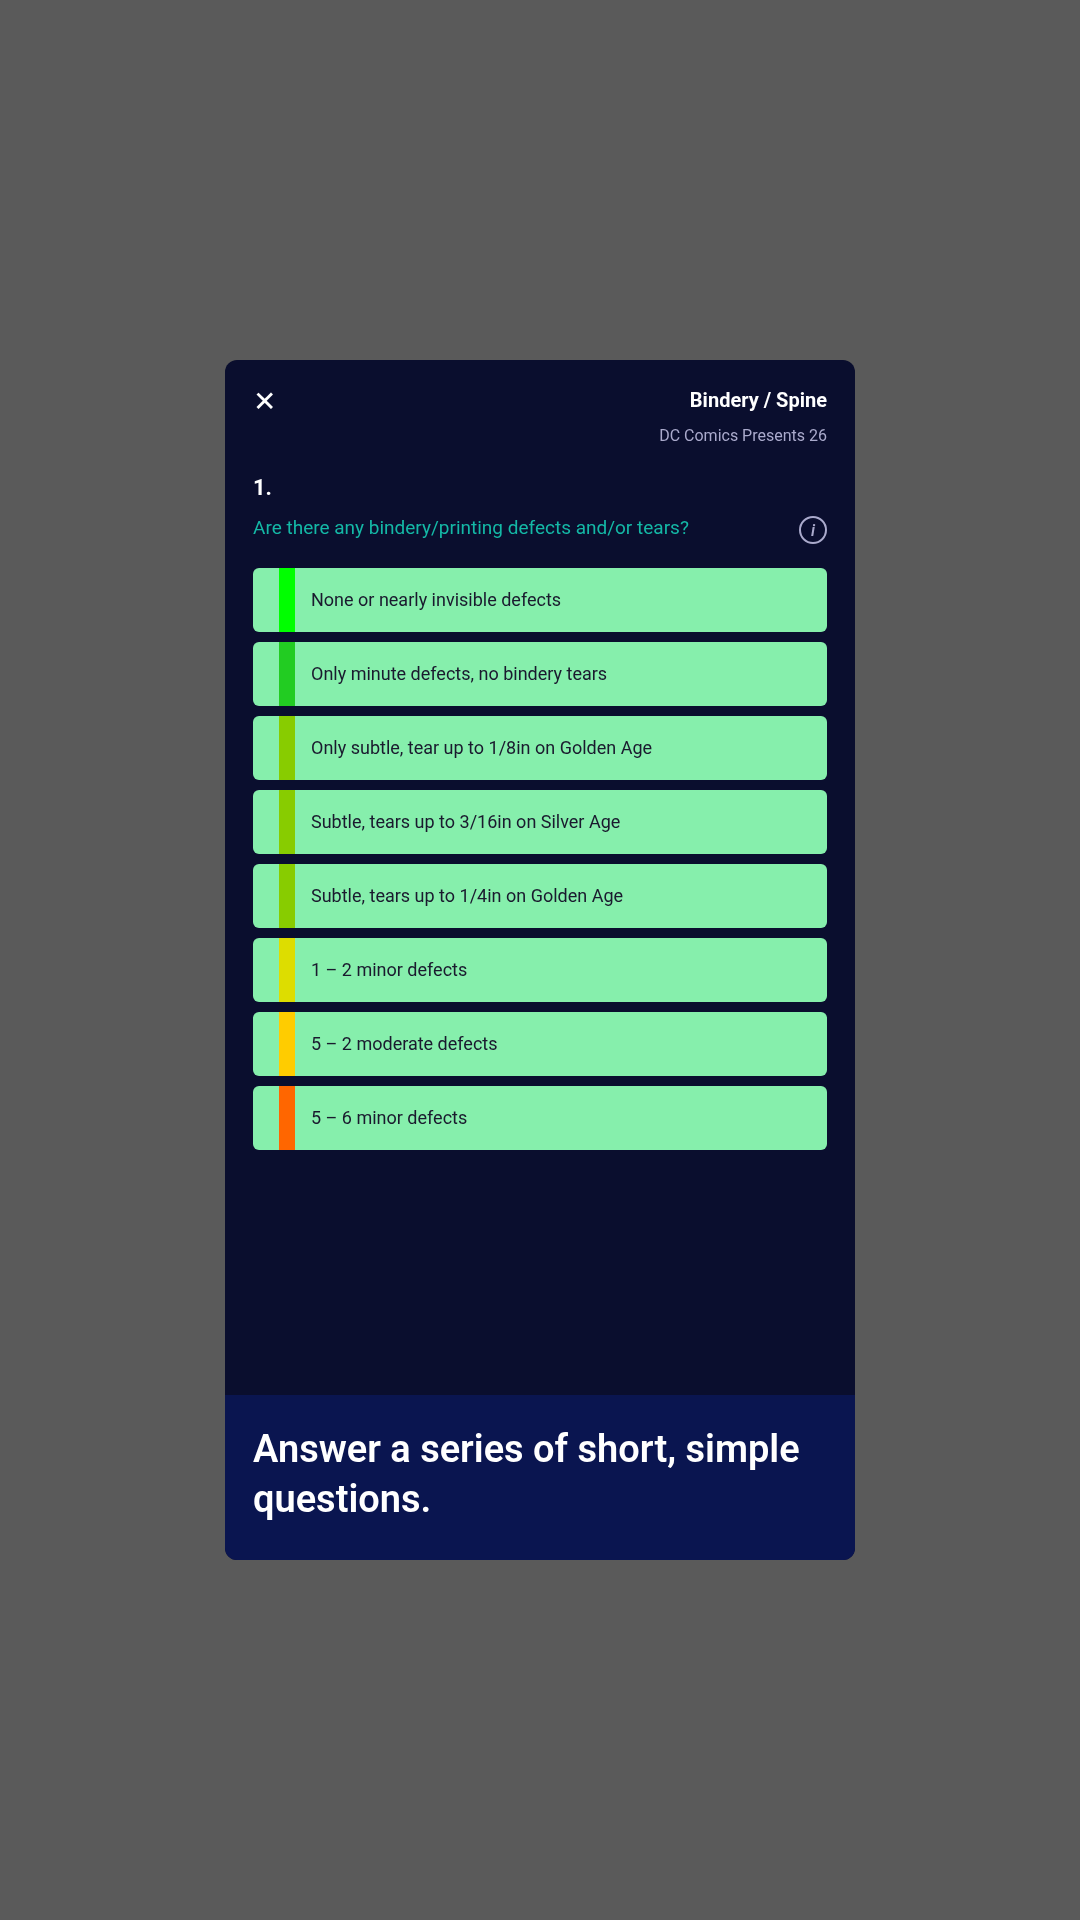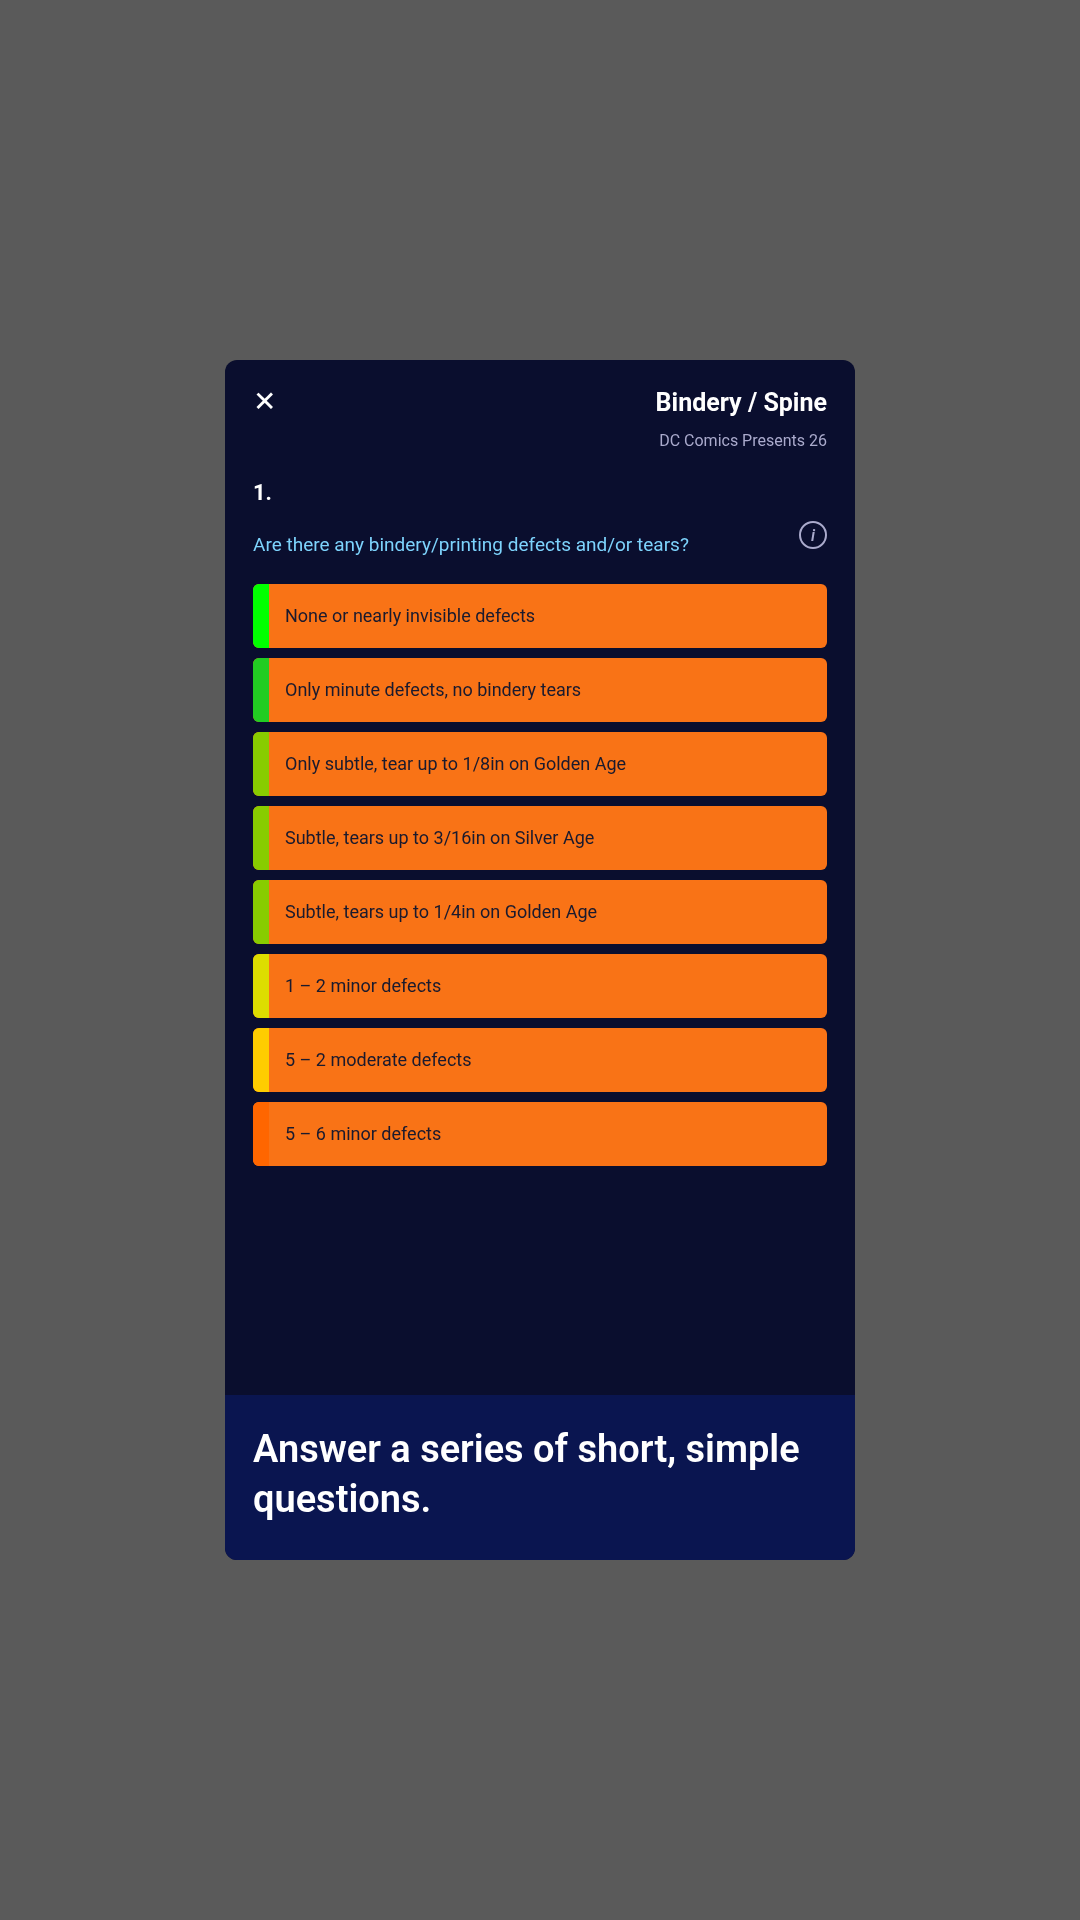--- a/index.html
+++ b/index.html
@@ -41,21 +41,21 @@
       background: none;
       border: none;
     }
 
     .header-title {
       text-align: right;
     }
 
     .header-title-main {
       color: #ffffff;
-      font-size: 25px;
+      font-size: 20px;
       font-weight: 700;
       display: block;
     }
 
     .header-title-sub {
       color: #aaaacc;
       font-size: 16px;
       display: block;
       margin-top: 14px;
     }
@@ -74,25 +74,24 @@
     }
 
     .question-text-row {
       display: flex;
       align-items: flex-start;
       justify-content: space-between;
       margin-bottom: 24px;
     }
 
     .question-text {
-      color: #7dd3fc;
+      color: #14b8a6;
       font-size: 19px;
       line-height: 1.5;
       flex: 1;
-      margin-top: 12px;
     }
 
     .info-icon {
       width: 28px;
       height: 28px;
       border: 2px solid #aaaacc;
       border-radius: 50%;
       display: flex;
       align-items: center;
       justify-content: center;
@@ -107,25 +106,26 @@
 
     .options-list {
       display: flex;
       flex-direction: column;
       gap: 10px;
     }
 
     .option-item {
       display: flex;
       align-items: stretch;
-      background-color: #f97316;
+      background-color: #86efac;
       border-radius: 6px;
       overflow: hidden;
       cursor: pointer;
       min-height: 64px;
+      padding-left: 26px;
     }
 
     .option-color-bar {
       width: 16px;
       flex-shrink: 0;
     }
 
     .option-text {
       flex: 1;
       padding: 14px 16px;

